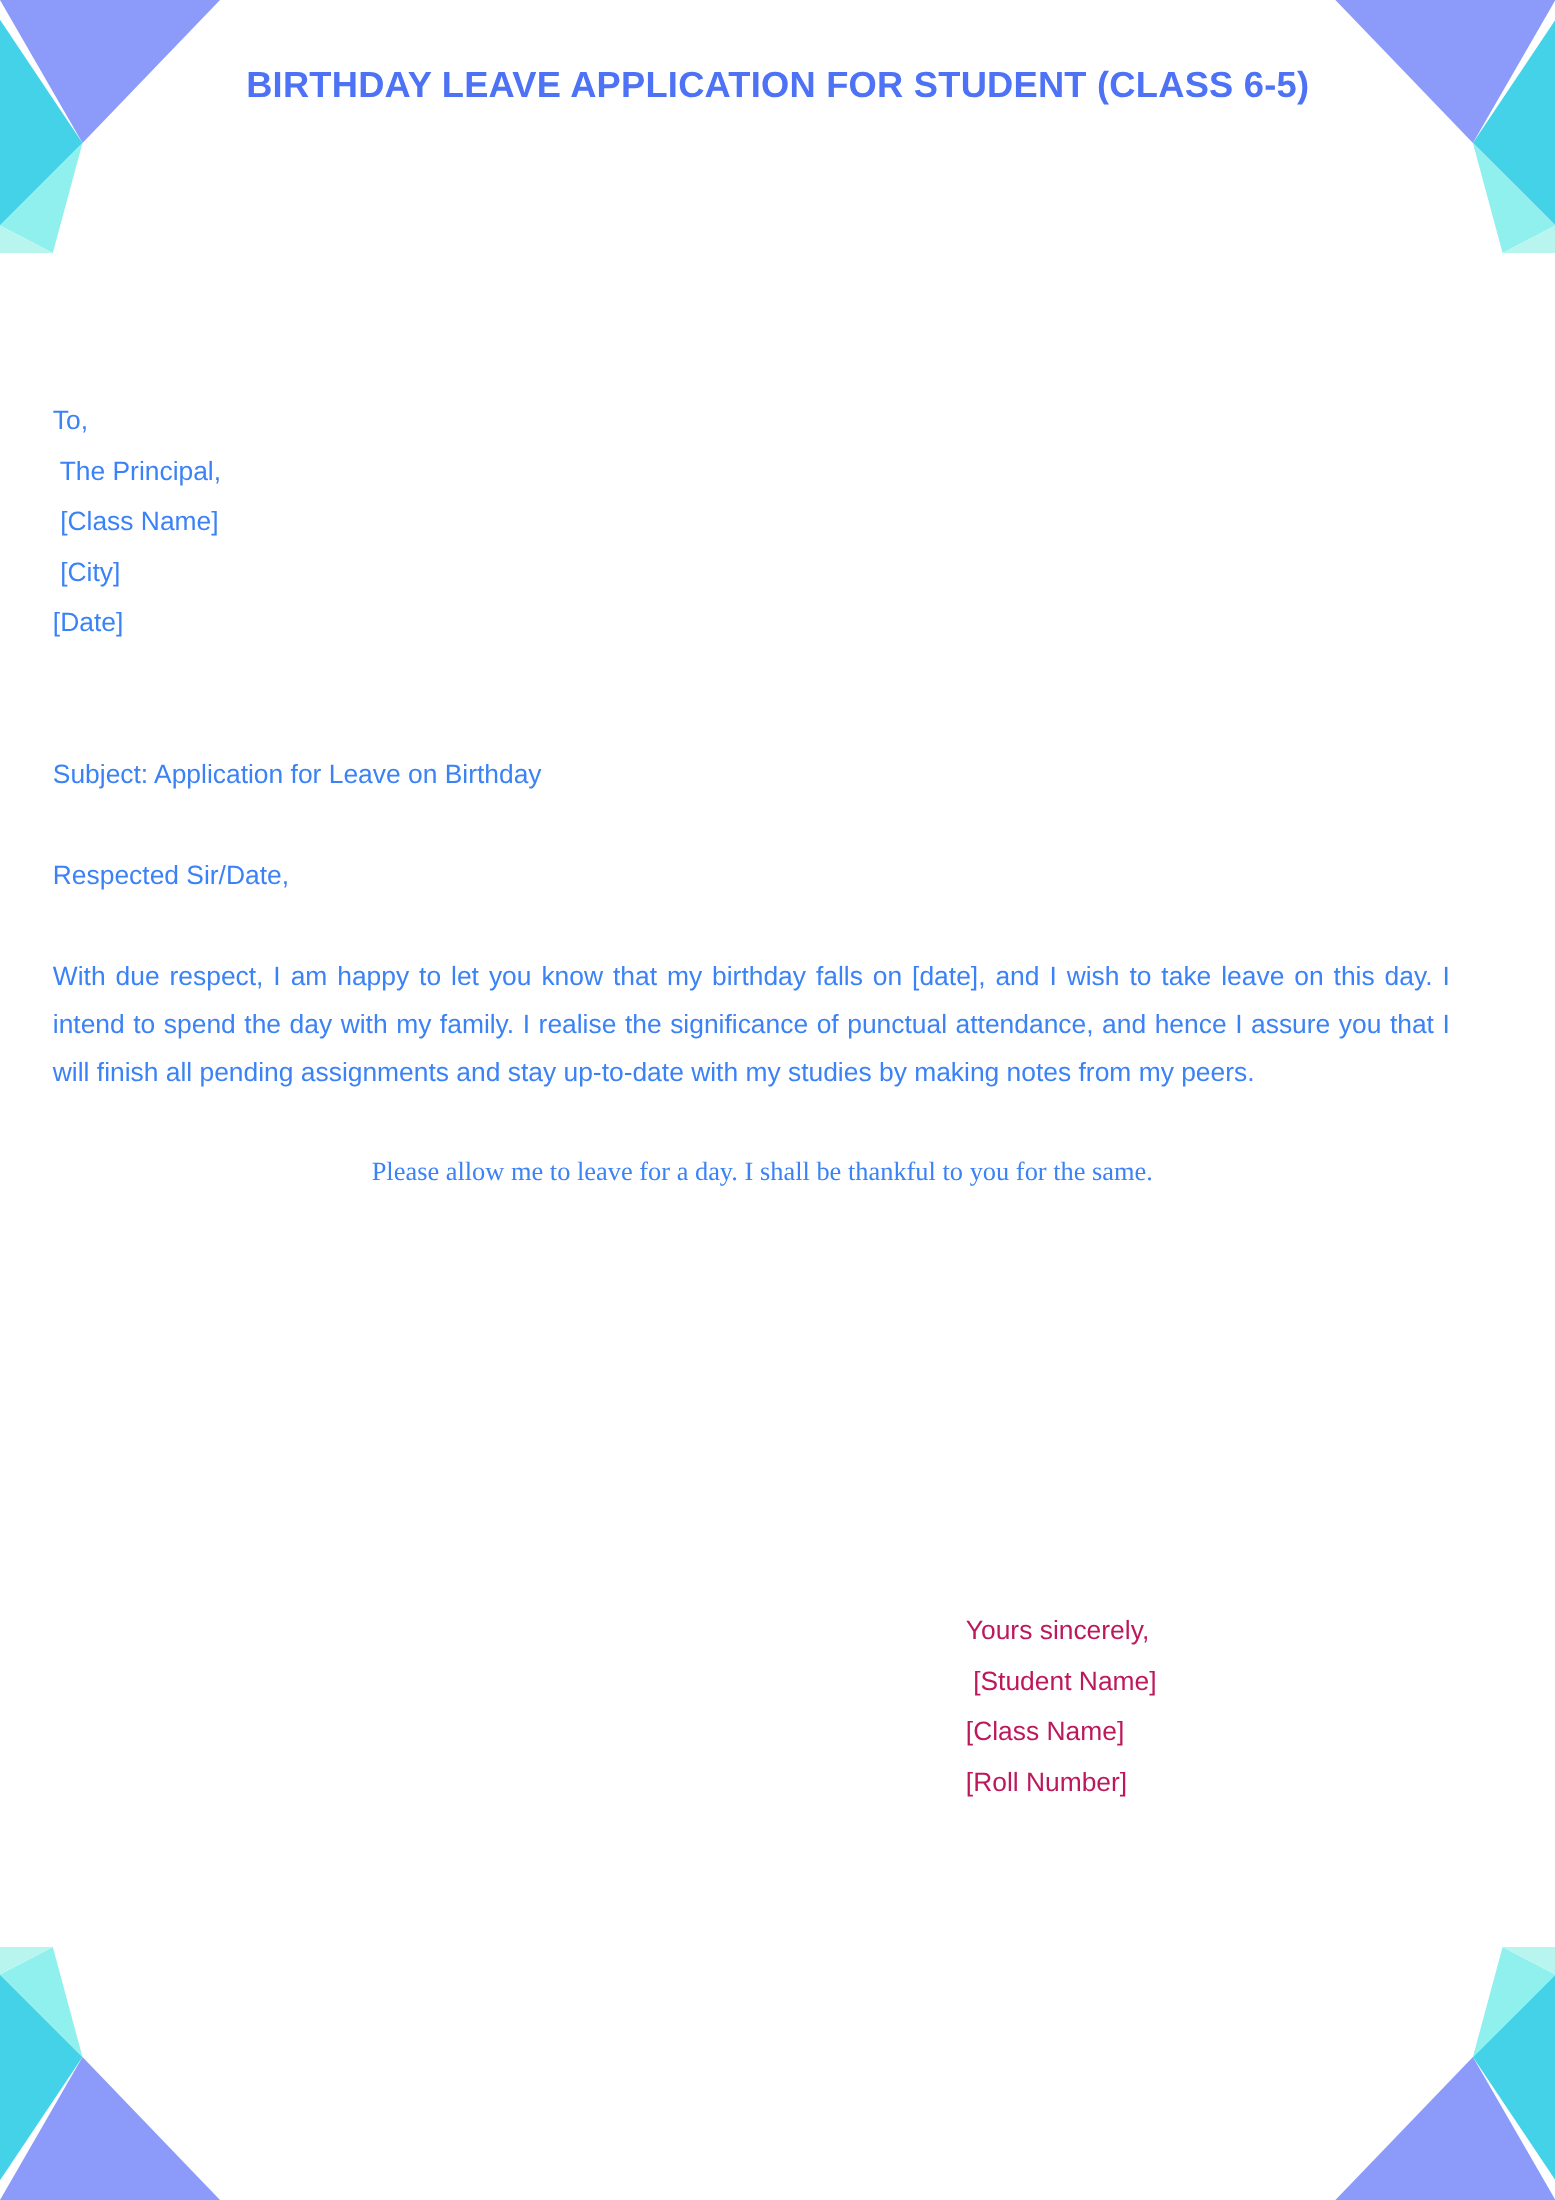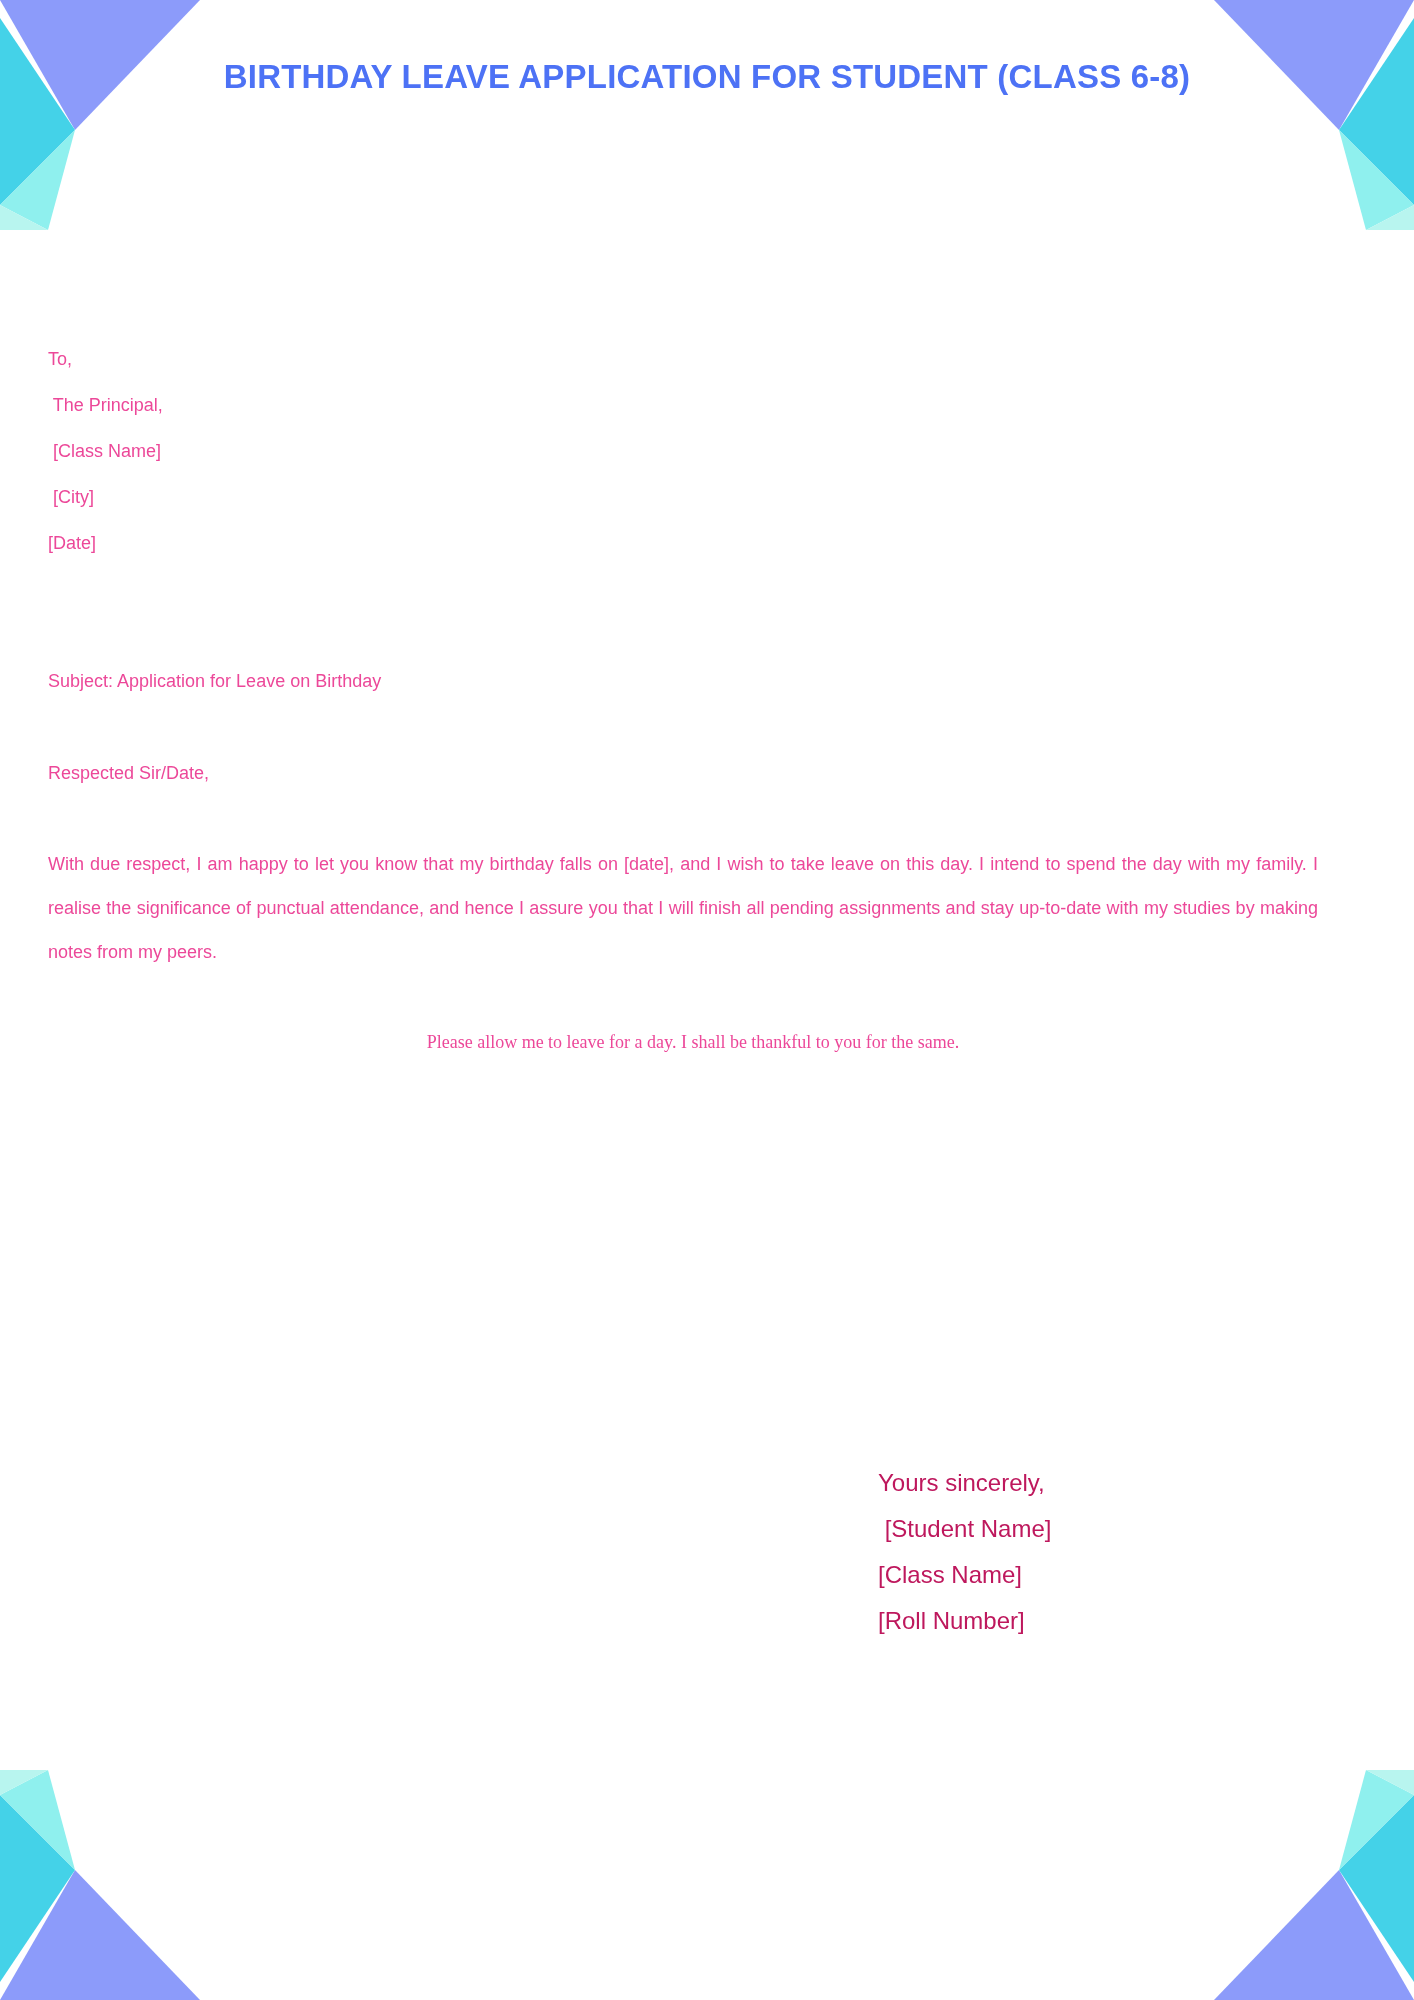--- a/index.html
+++ b/index.html
@@ -40,25 +40,25 @@
     color: #4d72f5;
     letter-spacing: 0.2px;
     line-height: 42px;
     z-index: 5;
   }
 
   
   .content {
     position: absolute;
     left: 48px;
-    top: 336px;
+    top: 360px;
     width: 1290px;
     z-index: 4;
-    color: #ec4899;
-    font-size: 18px;
+    color: #3b82f6;
+    font-size: 24px;
     line-height: 46px;
   }
 
   .addr-line { white-space: pre; }
 
   .gap-after-address { height: 92px; }
   .gap-sm { height: 46px; }
 
   .subject { white-space: pre; }
   .salutation { white-space: pre; }
@@ -126,21 +126,21 @@
 
   <div class="corner corner-br">
     <svg width="230" height="230" viewBox="0 0 230 230">
       <polygon points="230,230 30,230 155,100" fill="#8c9bfa"></polygon>
       <polygon points="230,212 230,25 155,100" fill="#44d2e8"></polygon>
       <polygon points="230,25 155,100 182,0" fill="#8ff0ee"></polygon>
       <polygon points="230,25 230,0 182,0" fill="#b8f5ef"></polygon>
     </svg>
   </div>
 
-  <div class="title">BIRTHDAY LEAVE APPLICATION FOR STUDENT (CLASS 6-8)</div>
+  <div class="title">BIRTHDAY LEAVE APPLICATION FOR STUDENT (CLASS 6-5)</div>
 
   <div class="content">
 
     <div class="addr-block">
       <div class="addr-line">To,</div>
       <div class="addr-line"> The Principal,</div>
       <div class="addr-line"> [Class Name]</div>
       <div class="addr-line"> [City]</div>
       <div class="addr-line">[Date]</div>
     </div>

